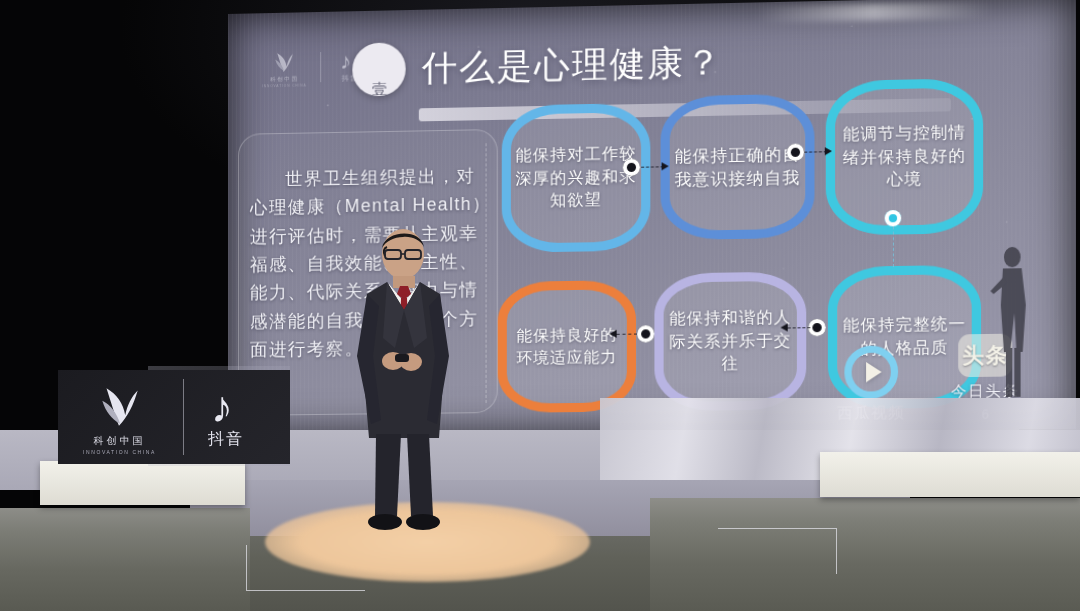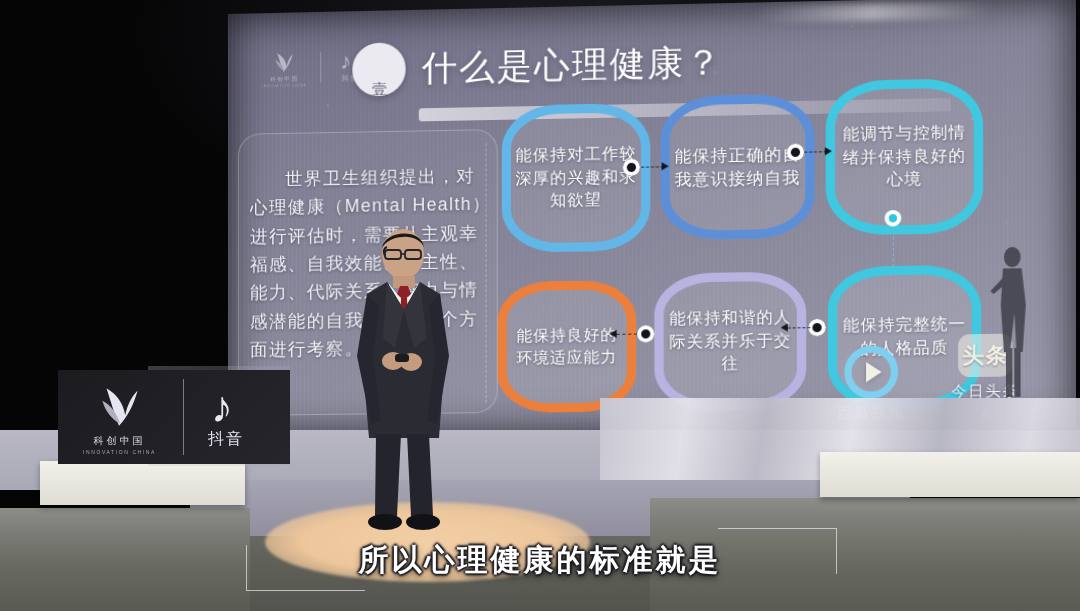--- a/index.html
+++ b/index.html
@@ -325,17 +325,14 @@
 
     <path d="M31 206 L30 288 L52 288 L56 206 Z" fill="#24242c"></path>
     <path d="M62 206 L66 288 L88 288 L84 206 Z" fill="#24242c"></path>
 
     <ellipse cx="40" cy="294" rx="17" ry="8" fill="#121216"></ellipse>
     <ellipse cx="78" cy="294" rx="17" ry="8" fill="#121216"></ellipse>
   </svg>
 
   <div class="bracket bk-l"></div>
   <div class="bracket bk-r"></div>
-  <div class="sub-wrap">
-    <span class="sub-text">所以心理健康的标准就是</span>
-  </div>
 
 </div>
 
 </body></html>

